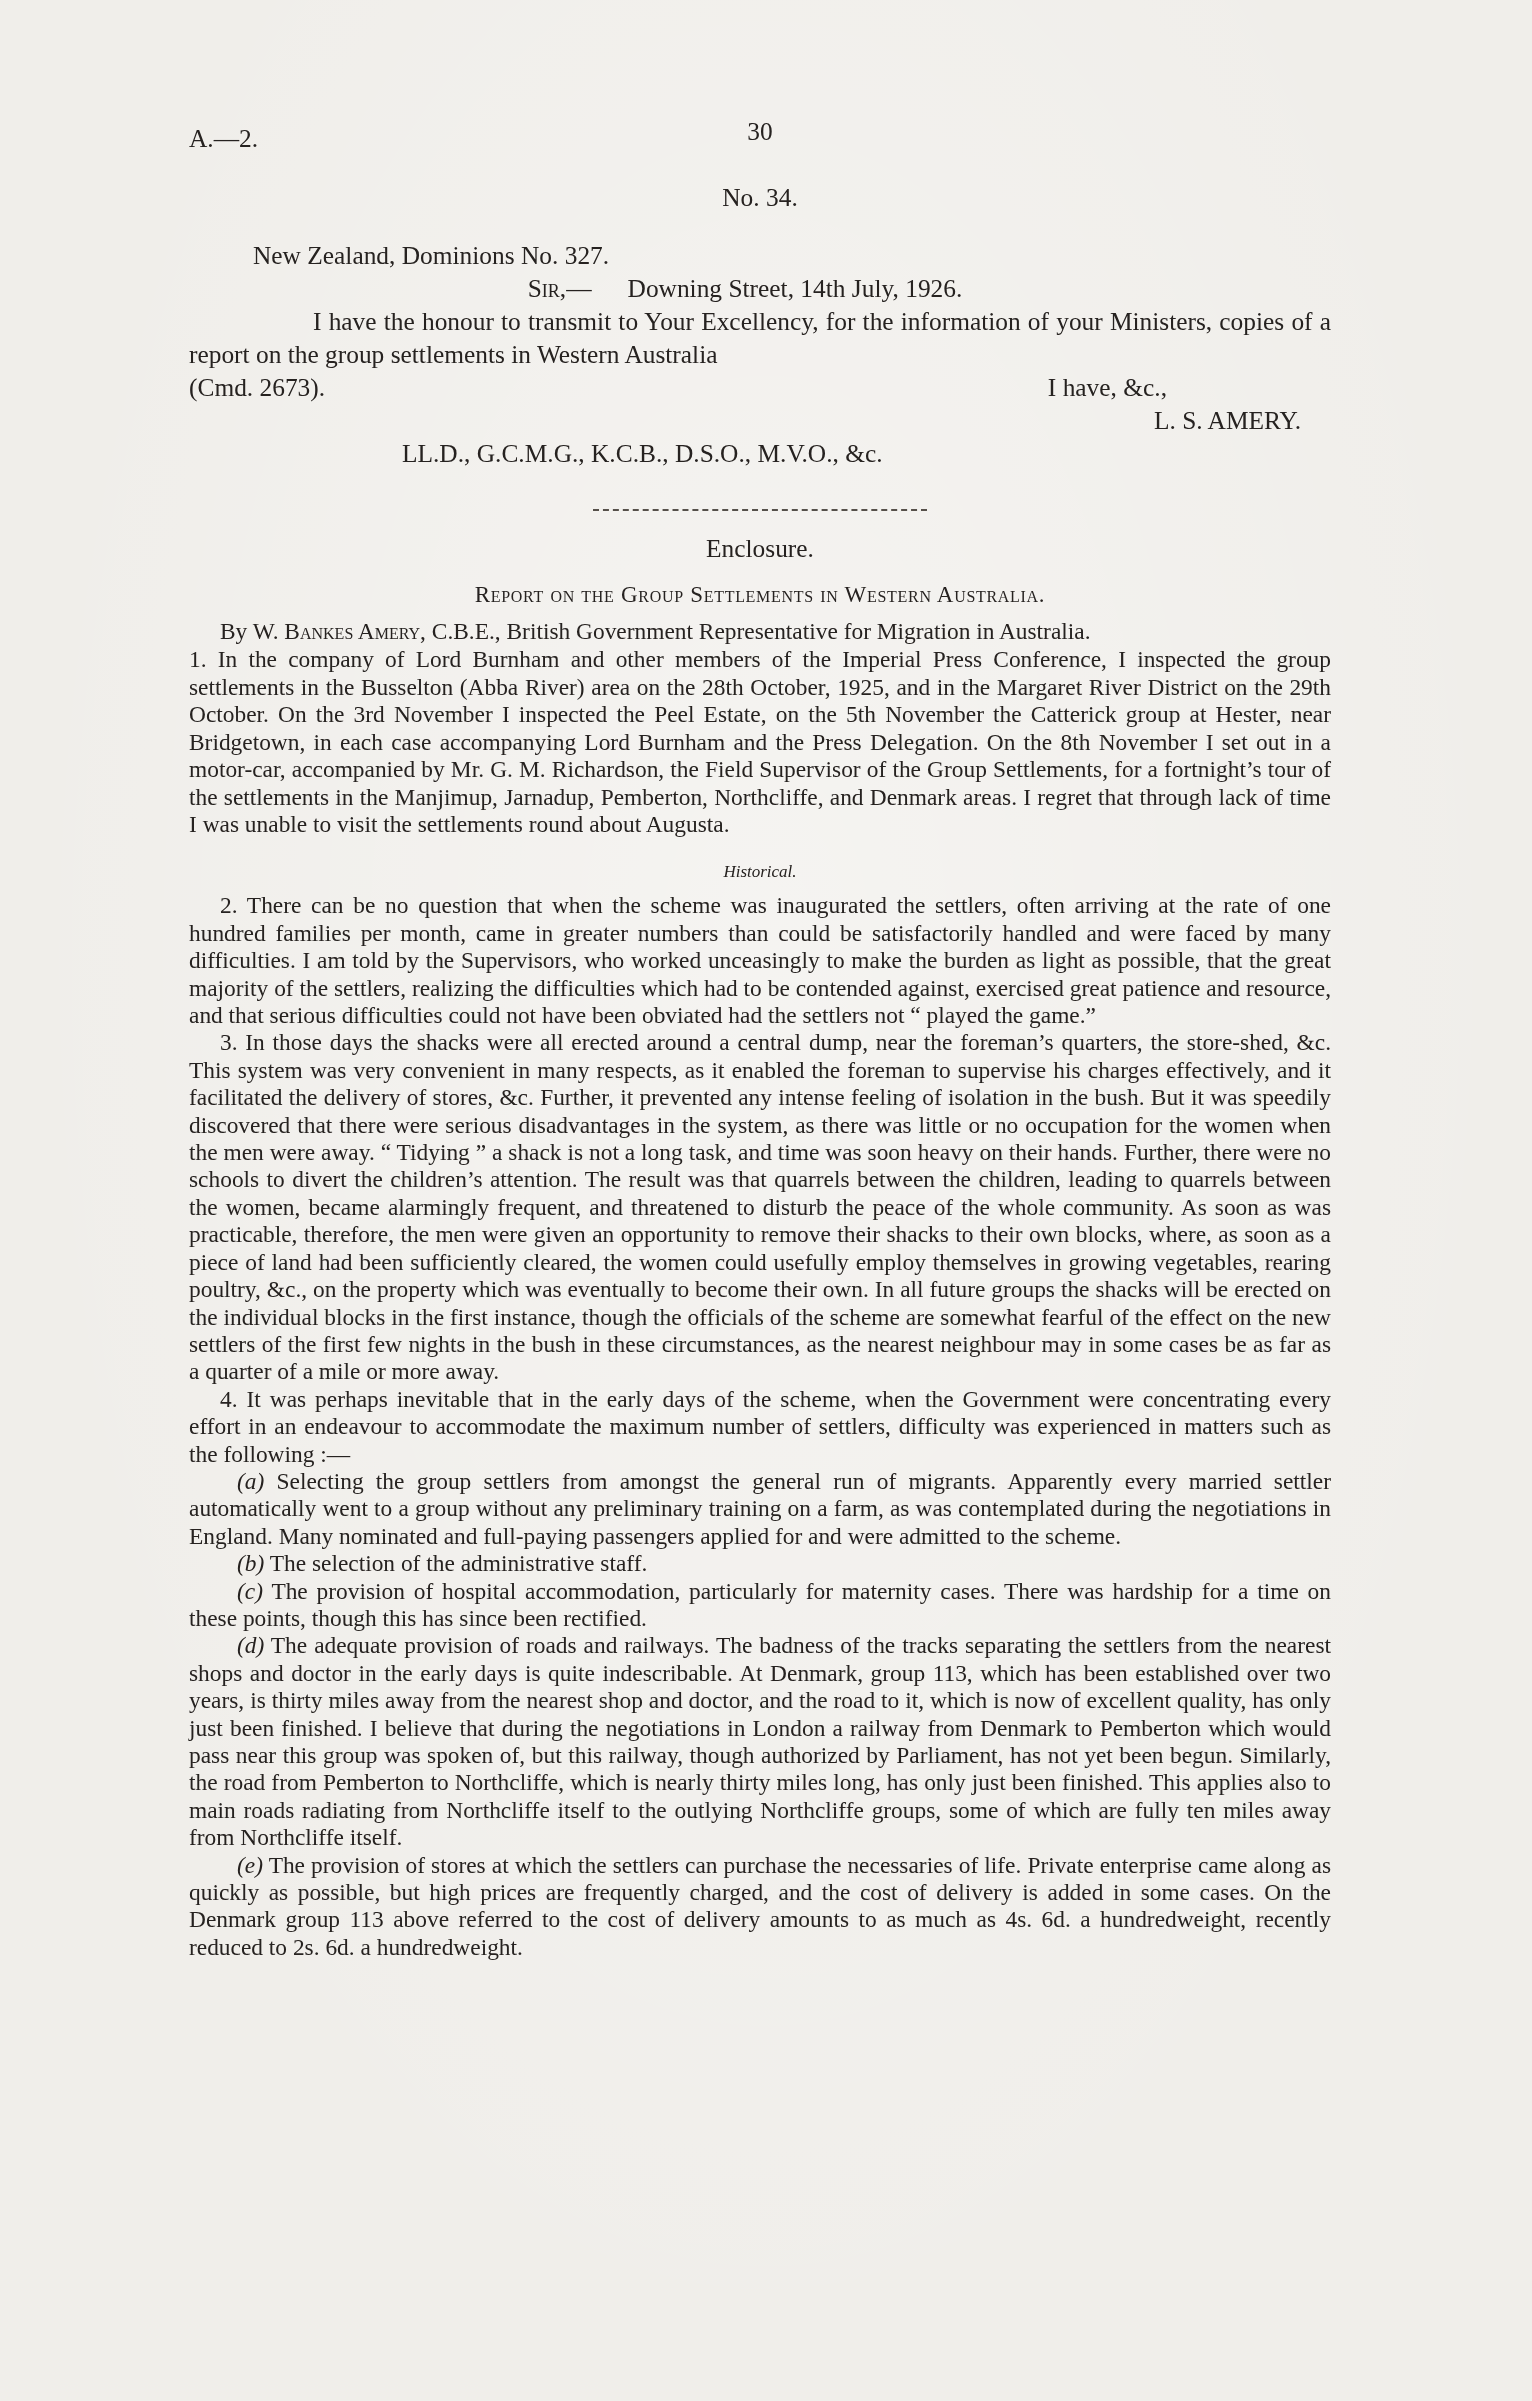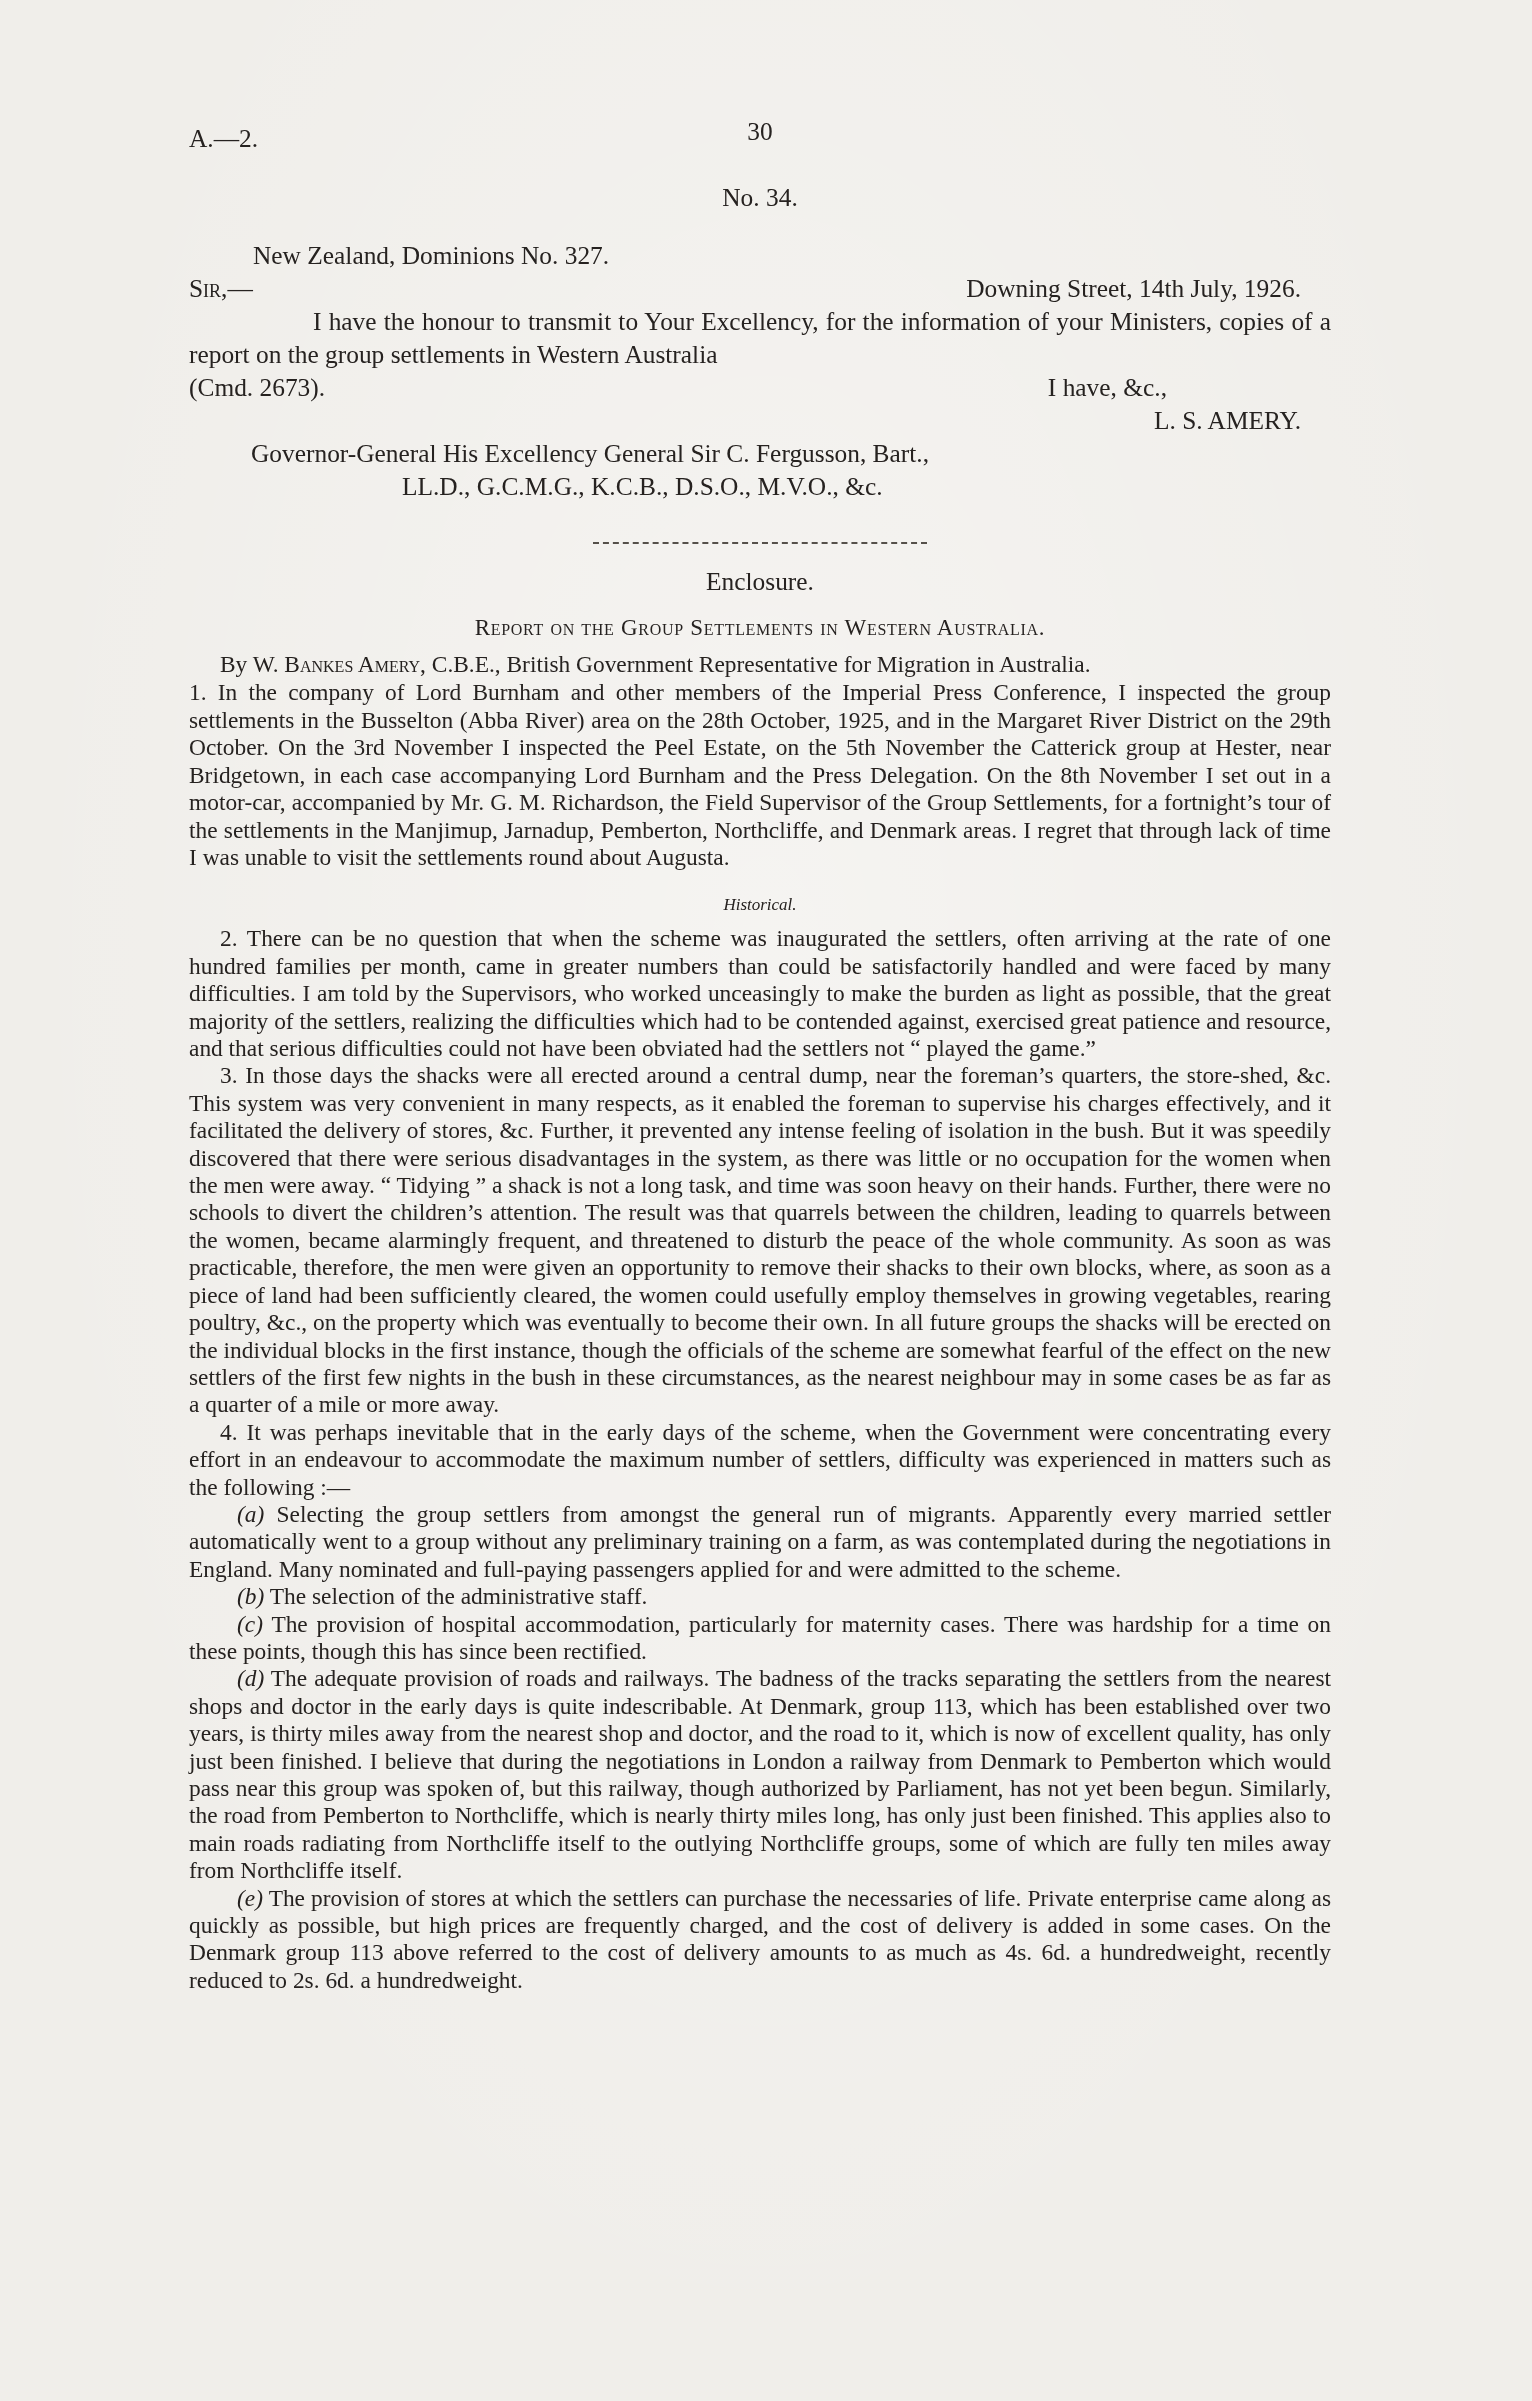--- a/index.html
+++ b/index.html
@@ -25,21 +25,21 @@
 
   
   .page-header { position: relative; height: 33px; font-size: 25.4px; }
   .doc-ref { position: absolute; left: 0; top: 7px; }
   .page-num { position: absolute; left: 50%; top: 0; transform: translateX(-50%); }
 
   
   .letter { font-size: 25.4px; line-height: 33px; }
   .item-no { text-align: center; margin-top: 31px; }
   .ref-line { margin-top: 25.4px; padding-left: 64px; }
-  .sal-row { display: flex; justify-content: space-between; gap: 36px; }
+  .sal-row { display: flex; justify-content: center; gap: 36px; }
   .dateline { padding-right: 30px; }
   .letter-body { margin: 0; text-align: justify; text-indent: 124px; }
   .last-row { display: flex; justify-content: space-between; }
   .valediction { margin-right: 164px; }
   .signature { text-align: right; padding-right: 30px; }
   .addr1 { padding-left: 62px; }
   .addr2 { padding-left: 213px; }
 
   
   .rule {
@@ -81,21 +81,20 @@
     <div class="sal-row">
       <span class="smallcaps">Sir,—</span>
       <span class="dateline">Downing Street, 14th July, 1926.</span>
     </div>
     <p class="letter-body">I have the honour to transmit to Your Excellency, for the information of your Ministers, copies of a report on the group settlements in Western Australia</p>
     <div class="last-row">
       <span>(Cmd. 2673).</span>
       <span class="valediction">I have, &amp;c.,</span>
     </div>
     <div class="signature">L. S. AMERY.</div>
-    <div class="addr1">Governor-General His Excellency General Sir C. Fergusson, Bart.,</div>
     <div class="addr2">LL.D., G.C.M.G., K.C.B., D.S.O., M.V.O., &amp;c.</div>
   </div>
 
   <div class="rule"></div>
 
   <div class="enclosure-heading">Enclosure.</div>
   <div class="report-title smallcaps">Report on the Group Settlements in Western Australia.</div>
 
   <div class="report">
     <p class="byline"><span>By W. </span><span class="smallcaps">Bankes Amery</span><span>, C.B.E., British Government Representative for Migration in Australia.</span></p>

